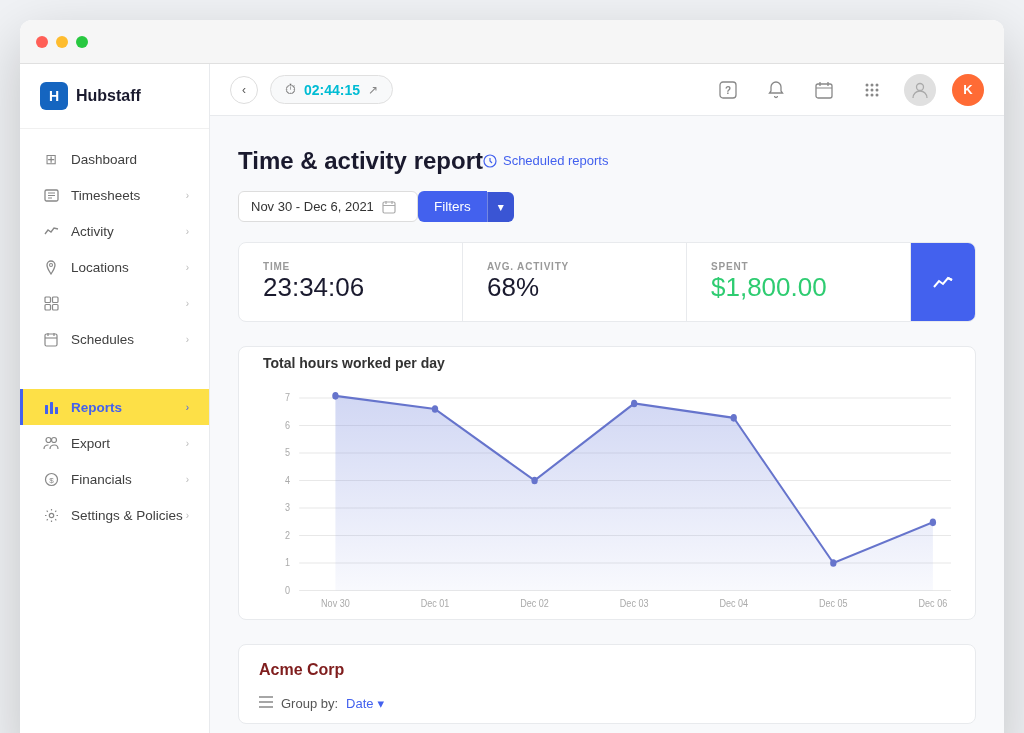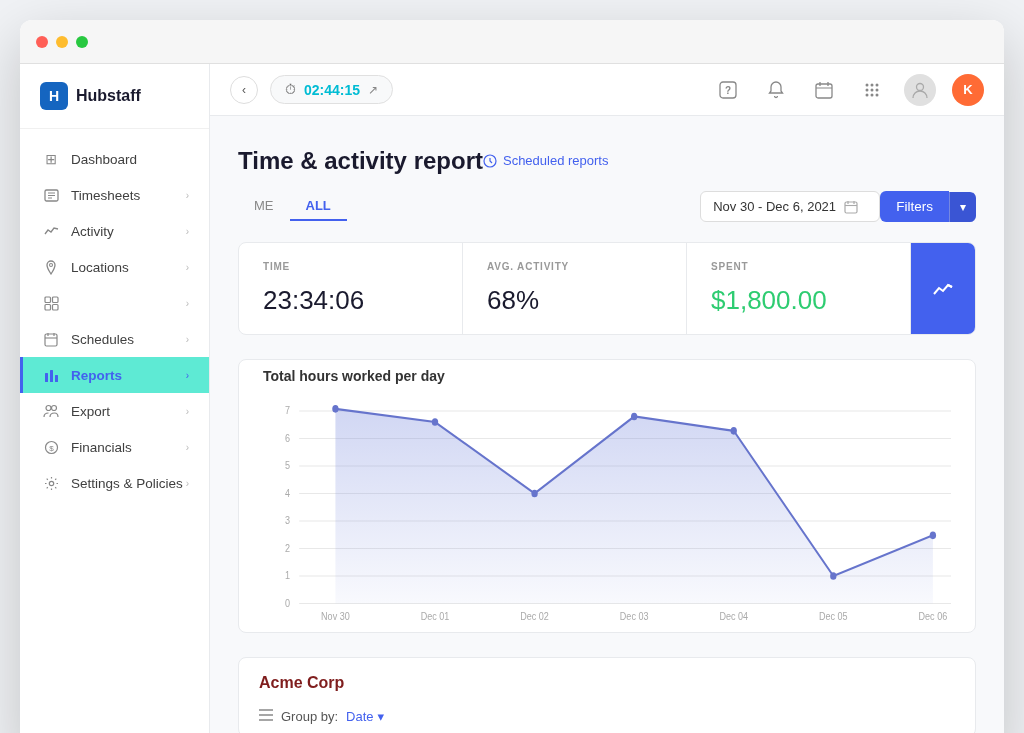--- a/index.html
+++ b/index.html
@@ -81,22 +81,23 @@
     .nav-item {
       display: flex;
       align-items: center;
       justify-content: space-between;
       padding: 10px 20px;
       cursor: pointer;
       border-left: 3px solid transparent;
       transition: background 0.15s;
     }
     .nav-item.active {
-      background: #5eead4;
+      background: #fde047;
       border-left-color: #4361ee;
+      margin-top: 32px;
     }
     .nav-item-left {
       display: flex;
       align-items: center;
       gap: 12px;
     }
     .nav-icon {
       width: 16px; height: 16px;
       color: #888;
       display: flex; align-items: center; justify-content: center;
@@ -285,21 +286,21 @@
       padding: 18px 24px;
       border-right: 1px solid #e8eaed;
     }
     .metric-card:last-child { border-right: none; }
     .metric-label {
       font-size: 10px;
       font-weight: 600;
       color: #999;
       letter-spacing: 0.8px;
       text-transform: uppercase;
-      margin-bottom: 13px;
+      margin-bottom: 0;
     }
     .metric-value {
       font-size: 26px;
       font-weight: 500;
       color: #1a1a2e;
     }
     .metric-value.green { color: #2ecc71; }
     .metric-action {
       width: 64px;
       background: #4361ee;
@@ -603,24 +604,20 @@
           <div class="scheduled-reports-link">
             <svg width="14" height="14" viewBox="0 0 14 14" fill="none">
                 <circle cx="7" cy="7" r="6" stroke="#4361ee" stroke-width="1.2"></circle>
                 <path d="M7 4v3l2 2" stroke="#4361ee" stroke-width="1.2"></path>
               </svg>
             <span>Scheduled reports</span>
           </div>
         </div>
 
         <div class="tabs-row">
-          <div class="tabs">
-            <div class="tab">ME</div>
-            <div class="tab active">ALL</div>
-          </div>
           <div class="date-filter-row">
             <div class="date-input">
               <span>Nov 30 - Dec 6, 2021</span>
               <svg width="14" height="14" viewBox="0 0 14 14" fill="none">
                   <rect x="1" y="2" width="12" height="11" rx="1.5" stroke="#aaa" stroke-width="1.2"></rect>
                   <line x1="1" y1="5.5" x2="13" y2="5.5" stroke="#aaa" stroke-width="1.1"></line>
                   <line x1="4" y1="1" x2="4" y2="4" stroke="#aaa" stroke-width="1.2"></line>
                   <line x1="10" y1="1" x2="10" y2="4" stroke="#aaa" stroke-width="1.2"></line>
                 </svg>
             </div>

